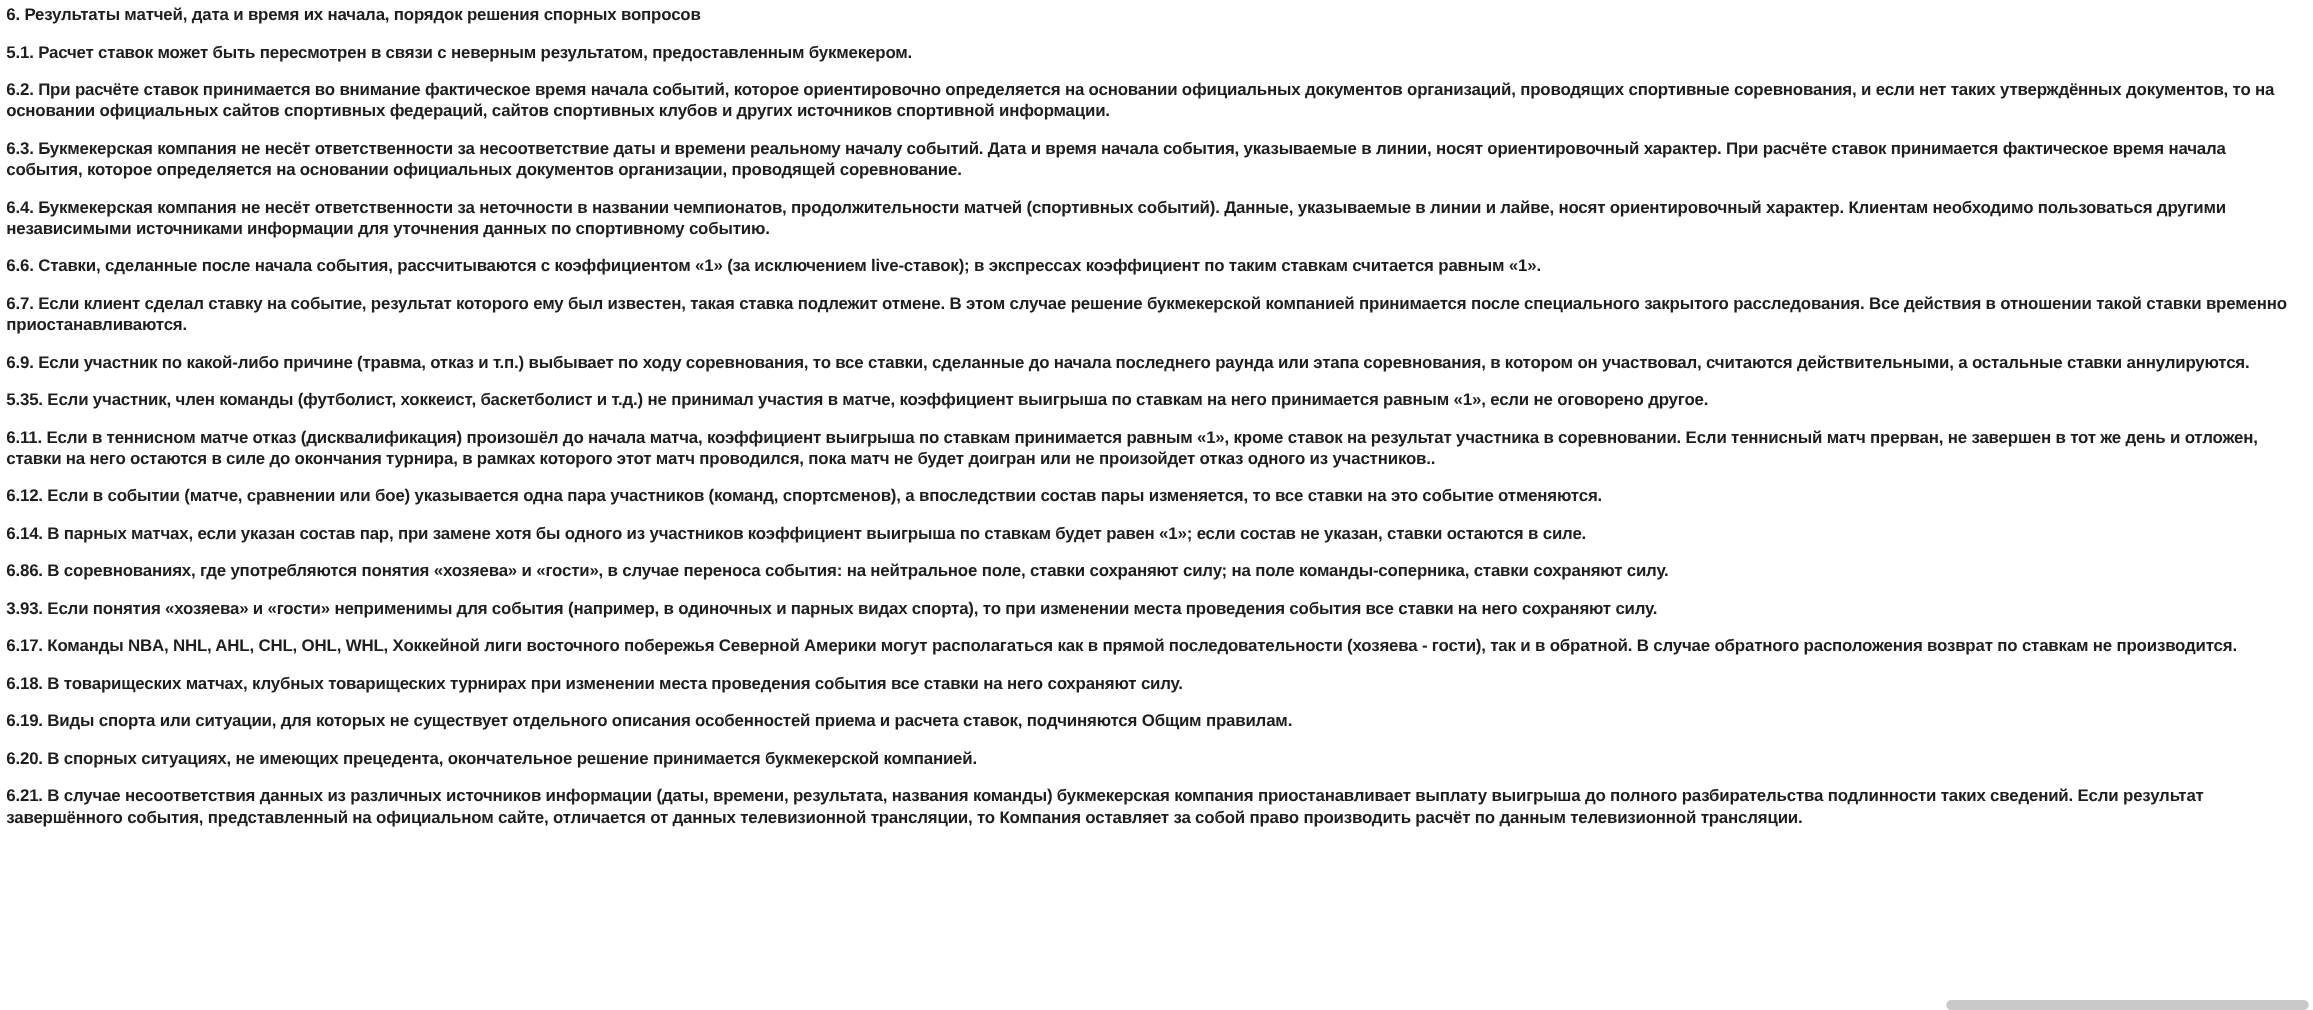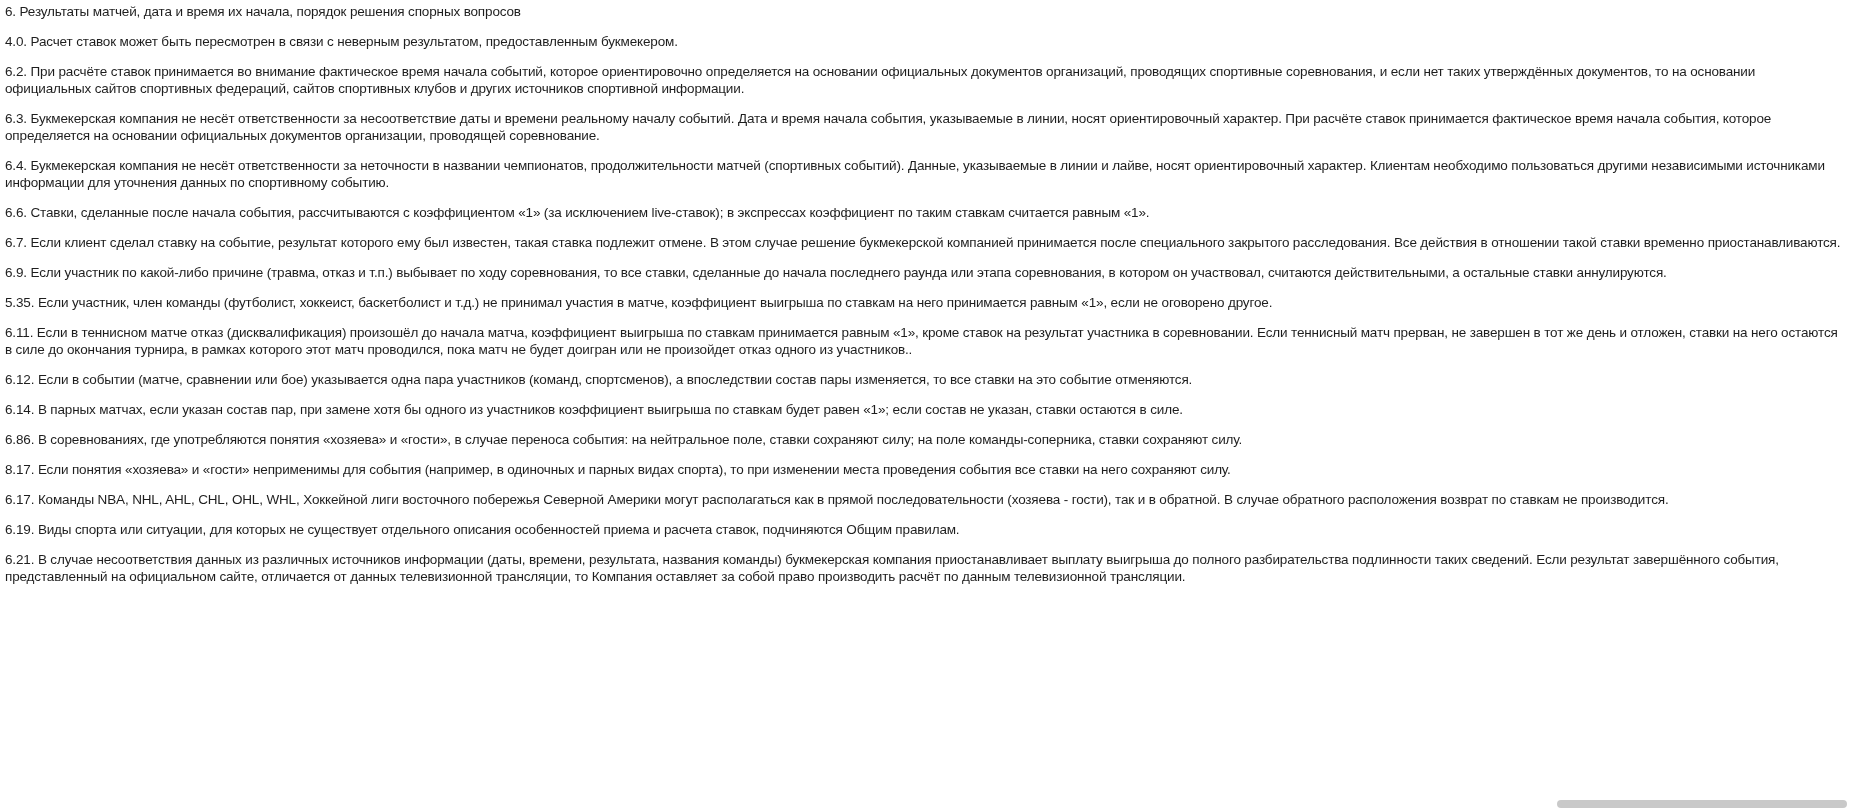--- a/index.html
+++ b/index.html
@@ -16,49 +16,51 @@
     color: #1e1e1e;
   }
   .rules-doc {
     padding: 3px 6px 0 5px;
   }
   .rules-doc p {
     margin: 0 0 13px 0;
     font-size: 13.5px;
     line-height: 17px;
     letter-spacing: -0.15px;
-    font-weight: 400;
+    font-weight: 700;
     color: #1e1e1e;
   }
   .hscrollbar-thumb {
     position: absolute;
     right: 3px;
     bottom: 0;
     width: 290px;
     height: 8px;
     border-radius: 4px;
     background: #c9c9c9;
   }
 </style>
 </head>
 <body>
 
 <div class="rules-doc">
   <p>6. Результаты матчей, дата и время их начала, порядок решения спорных вопросов</p>
-  <p>4.0. Расчет ставок может быть пересмотрен в связи с неверным результатом, предоставленным букмекером.</p>
+  <p>5.1. Расчет ставок может быть пересмотрен в связи с неверным результатом, предоставленным букмекером.</p>
   <p>6.2. При расчёте ставок принимается во внимание фактическое время начала событий, которое ориентировочно определяется на основании официальных документов организаций, проводящих спортивные соревнования, и если нет таких утверждённых документов, то на основании официальных сайтов спортивных федераций, сайтов спортивных клубов и других источников спортивной информации.</p>
   <p>6.3. Букмекерская компания не несёт ответственности за несоответствие даты и времени реальному началу событий. Дата и время начала события, указываемые в линии, носят ориентировочный характер. При расчёте ставок принимается фактическое время начала события, которое определяется на основании официальных документов организации, проводящей соревнование.</p>
   <p>6.4. Букмекерская компания не несёт ответственности за неточности в названии чемпионатов, продолжительности матчей (спортивных событий). Данные, указываемые в линии и лайве, носят ориентировочный характер. Клиентам необходимо пользоваться другими независимыми источниками информации для уточнения данных по спортивному событию.</p>
   <p>6.6. Ставки, сделанные после начала события, рассчитываются с коэффициентом «1» (за исключением live-ставок); в экспрессах коэффициент по таким ставкам считается равным «1».</p>
   <p>6.7. Если клиент сделал ставку на событие, результат которого ему был известен, такая ставка подлежит отмене. В этом случае решение букмекерской компанией принимается после специального закрытого расследования. Все действия в отношении такой ставки временно приостанавливаются.</p>
   <p>6.9. Если участник по какой-либо причине (травма, отказ и т.п.) выбывает по ходу соревнования, то все ставки, сделанные до начала последнего раунда или этапа соревнования, в котором он участвовал, считаются действительными, а остальные ставки аннулируются.</p>
   <p>5.35. Если участник, член команды (футболист, хоккеист, баскетболист и т.д.) не принимал участия в матче, коэффициент выигрыша по ставкам на него принимается равным «1», если не оговорено другое.</p>
   <p>6.11. Если в теннисном матче отказ (дисквалификация) произошёл до начала матча, коэффициент выигрыша по ставкам принимается равным «1», кроме ставок на результат участника в соревновании. Если теннисный матч прерван, не завершен в тот же день и отложен, ставки на него остаются в силе до окончания турнира, в рамках которого этот матч проводился, пока матч не будет доигран или не произойдет отказ одного из участников..</p>
   <p>6.12. Если в событии (матче, сравнении или бое) указывается одна пара участников (команд, спортсменов), а впоследствии состав пары изменяется, то все ставки на это событие отменяются.</p>
   <p>6.14. В парных матчах, если указан состав пар, при замене хотя бы одного из участников коэффициент выигрыша по ставкам будет равен «1»; если состав не указан, ставки остаются в силе.</p>
   <p>6.86. В соревнованиях, где употребляются понятия «хозяева» и «гости», в случае переноса события: на нейтральное поле, ставки сохраняют силу; на поле команды-соперника, ставки сохраняют силу.</p>
-  <p>8.17. Если понятия «хозяева» и «гости» неприменимы для события (например, в одиночных и парных видах спорта), то при изменении места проведения события все ставки на него сохраняют силу.</p>
+  <p>3.93. Если понятия «хозяева» и «гости» неприменимы для события (например, в одиночных и парных видах спорта), то при изменении места проведения события все ставки на него сохраняют силу.</p>
   <p>6.17. Команды NBA, NHL, AHL, CHL, OHL, WHL, Хоккейной лиги восточного побережья Северной Америки могут располагаться как в прямой последовательности (хозяева - гости), так и в обратной. В случае обратного расположения возврат по ставкам не производится.</p>
+  <p>6.18. В товарищеских матчах, клубных товарищеских турнирах при изменении места проведения события все ставки на него сохраняют силу.</p>
   <p>6.19. Виды спорта или ситуации, для которых не существует отдельного описания особенностей приема и расчета ставок, подчиняются Общим правилам.</p>
+  <p>6.20. В спорных ситуациях, не имеющих прецедента, окончательное решение принимается букмекерской компанией.</p>
   <p>6.21. В случае несоответствия данных из различных источников информации (даты, времени, результата, названия команды) букмекерская компания приостанавливает выплату выигрыша до полного разбирательства подлинности таких сведений. Если результат завершённого события, представленный на официальном сайте, отличается от данных телевизионной трансляции, то Компания оставляет за собой право производить расчёт по данным телевизионной трансляции.</p>
 </div>
 
 <div class="hscrollbar-thumb"></div>
 
 </body></html>

